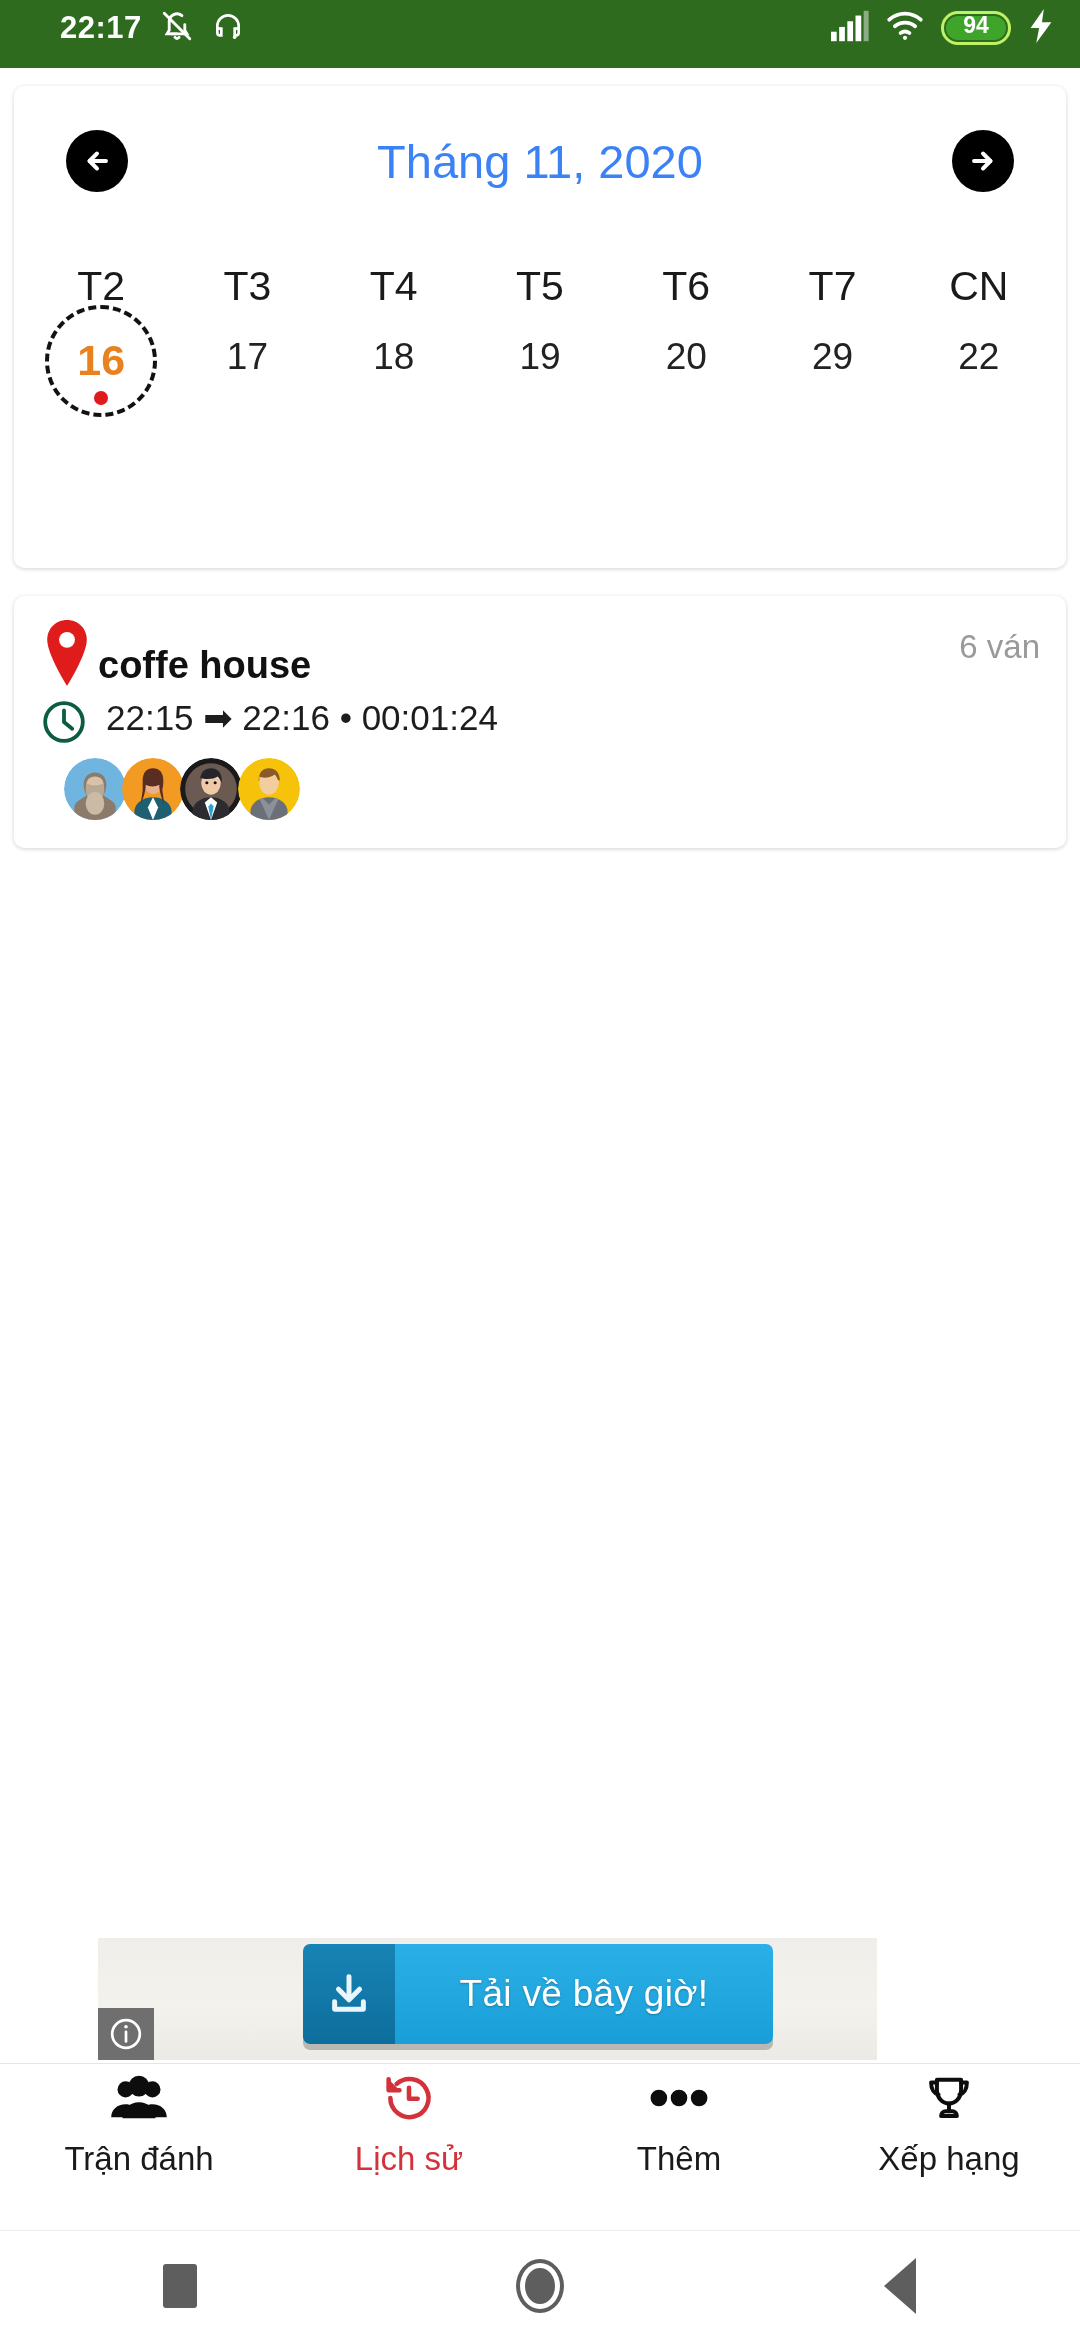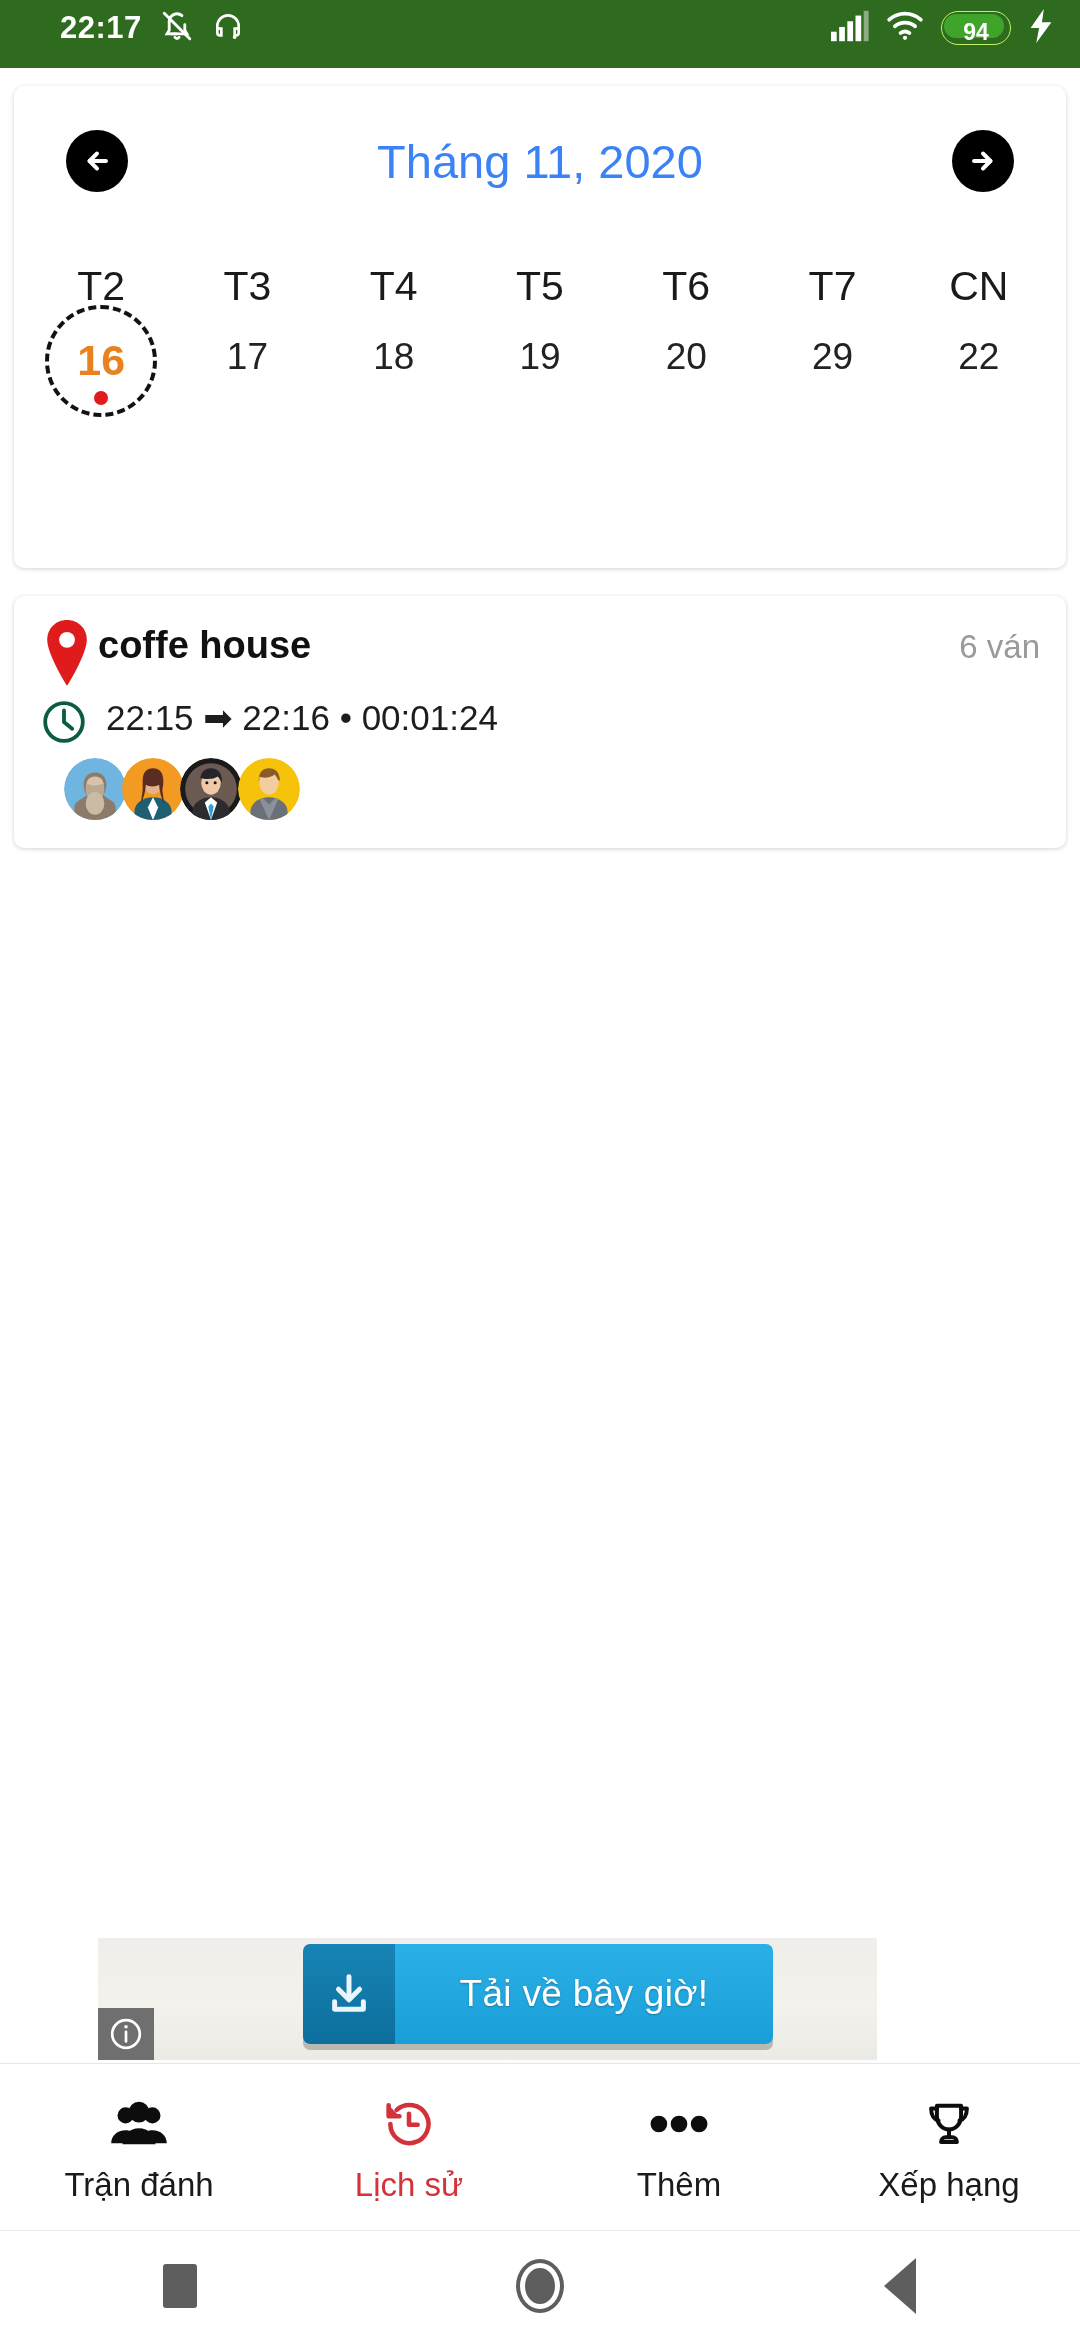--- a/index.html
+++ b/index.html
@@ -25,23 +25,23 @@
   #status-right {
     margin-left:auto;
     display:flex; align-items:center; gap:17px;
   }
   .sb-icon { display:block; }
 
   
   .battery-pill {
     position:relative;
     width:70px; height:34px;
-    border:1px solid #bef264;
+    border:3px solid #bef264;
     border-radius:17px;
-    display:flex; align-items:flex-end; justify-content:center;
+    display:flex; align-items:flex-start; justify-content:center;
   }
   .battery-fill {
     position:absolute; left:2px; top:2px;
     width:60px; height:24px;
     border-radius:12px;
     background:#3fa42a;
   }
   .battery-text {
     position:relative;
     font-size:23px; font-weight:bold; color:#ffffff;
@@ -122,21 +122,21 @@
     left:14px; top:596px;
     width:1052px; height:252px;
     padding:22px 26px 0 26px;
   }
   #history-top {
     display:flex; align-items:flex-start;
   }
   #pin-icon { flex:0 0 auto; margin-top:2px; }
   #history-place {
     font-size:38px; font-weight:bold; color:#111111;
-    margin-left:4px; margin-top:6px;
+    margin-left:4px; margin-top:26px;
     white-space:nowrap;
   }
   #history-count {
     margin-left:auto;
     font-size:33px; color:#9a9a9a;
     margin-top:10px;
   }
   #history-time-row {
     display:flex; align-items:flex-start;
     margin-top:8px;
@@ -208,21 +208,21 @@
     position:absolute;
     left:0; top:2063px;
     width:1080px; height:167px;
     background:#ffffff;
     border-top:1px solid #e6e6e6;
     display:flex;
   }
   .tab-item {
     flex:1;
     display:flex; flex-direction:column;
-    align-items:center; justify-content:center;
+    align-items:center; 
     gap:14px;
     padding-top:6px;
     padding-left:8px;
   }
   .tab-icon { height:56px; display:flex; align-items:center; justify-content:center; }
   .tab-label { font-size:33px; color:#1a1a1a; }
   .tab-item.active .tab-label { color:#d3323a; }
 
   
   #android-nav {

